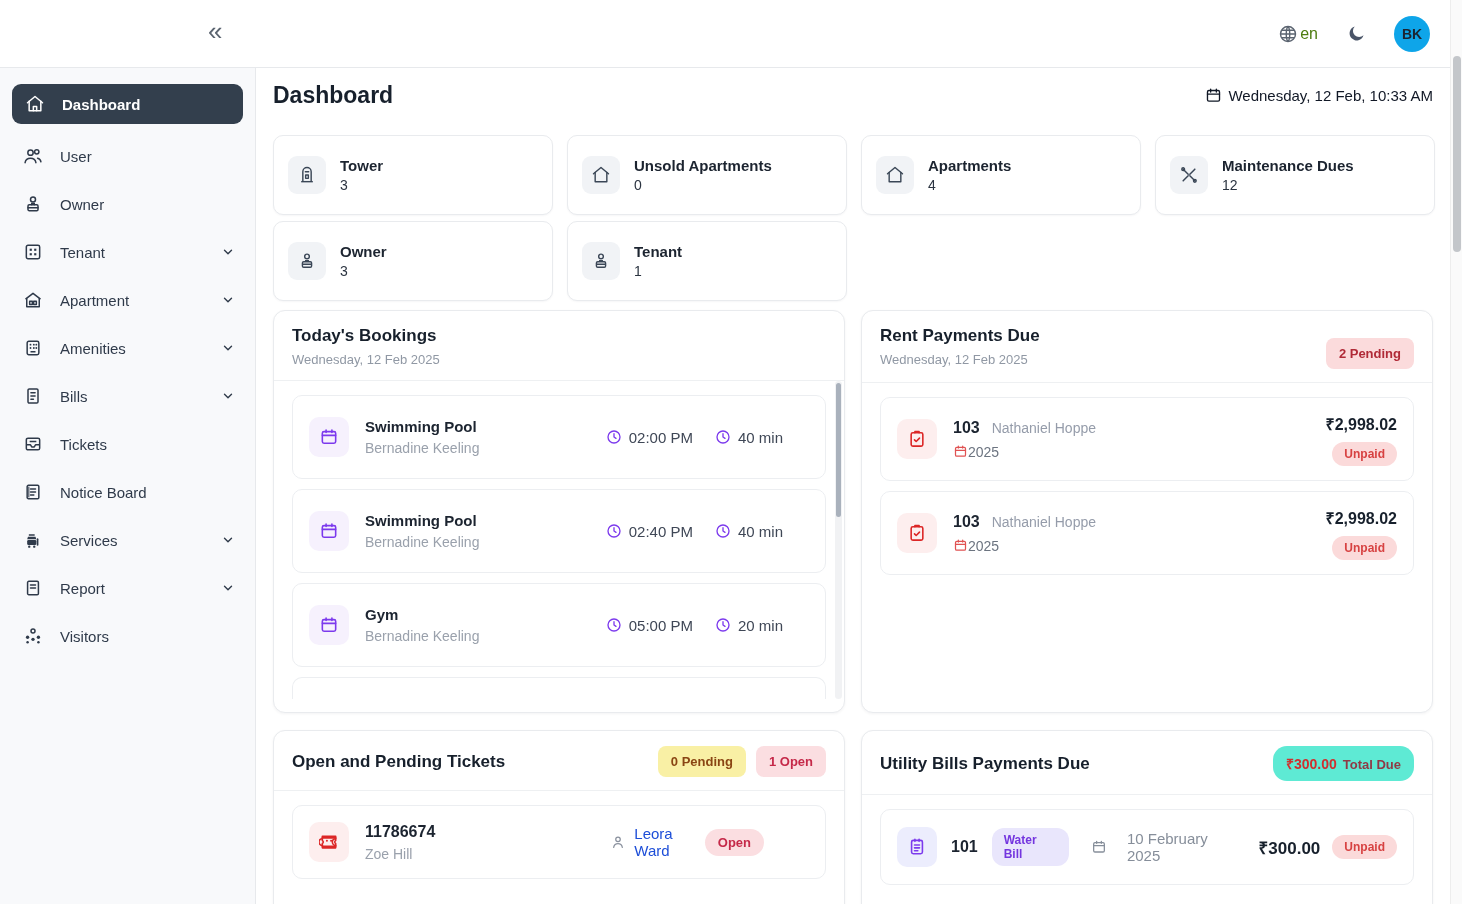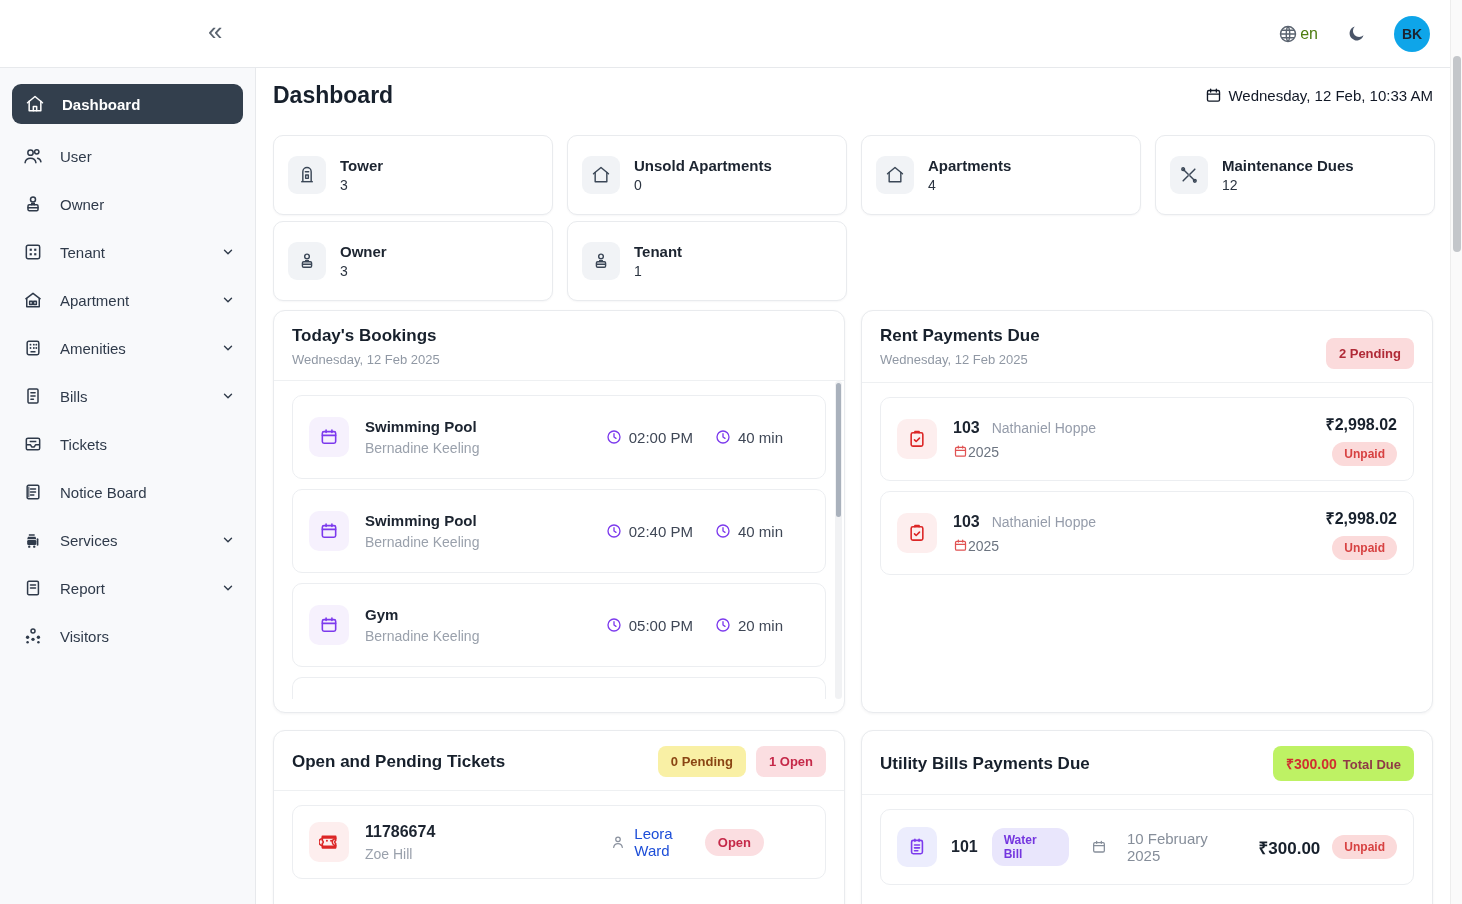--- a/index.html
+++ b/index.html
@@ -43,21 +43,21 @@
   .big-card { position:absolute; width:572px; background:#fff; border:1px solid #e9ebee; border-radius:12px; box-shadow:0 1px 3px rgba(16,24,40,.05); overflow:hidden; }
   .bc-head { padding:15px 18px 13px 18px; border-bottom:1px solid #eef0f2; display:flex; justify-content:space-between; align-items:flex-start; }
   .bc-title { font-size:17px; font-weight:bold; color:#17202c; }
   .bc-sub { font-size:13px; color:#9098a4; margin-top:6px; }
   .bc-body { position:relative; padding:14px 18px; }
 
   .pill { border-radius:8px; font-size:13px; font-weight:bold; padding:8px 13px; white-space:nowrap; }
   .pill-red { background:#fbdbdc; color:#b02a37; }
   .pill-yellow { background:#f9f0a5; color:#8a4513; }
   .pill-open { background:#fbdee1; color:#c52949; }
-  .pill-totaldue { background:#bef264; color:#8f3a46; font-weight:bold; }
+  .pill-totaldue { background:#5eead4; color:#8f3a46; font-weight:bold;border-radius:14px; }
   .pill-totaldue b { color:#d02f2f; font-size:14px; font-weight:bold; margin-right:6px; }
 
   .item-card { background:#fff; border:1px solid #eceef1; border-radius:10px; display:flex; align-items:center; padding:14px 16px; margin-bottom:10px; }
   .ic-box { width:40px; height:40px; border-radius:10px; display:flex; align-items:center; justify-content:center; flex:none; }
   .ic-purple { background:#f6f1fd; color:#7c3aed; }
   .ic-red { background:#fdeeee; color:#dc2626; }
   .ic-indigo { background:#ecedfd; color:#7c3aed; }
 
   
   .bk-item { height:84px; }

